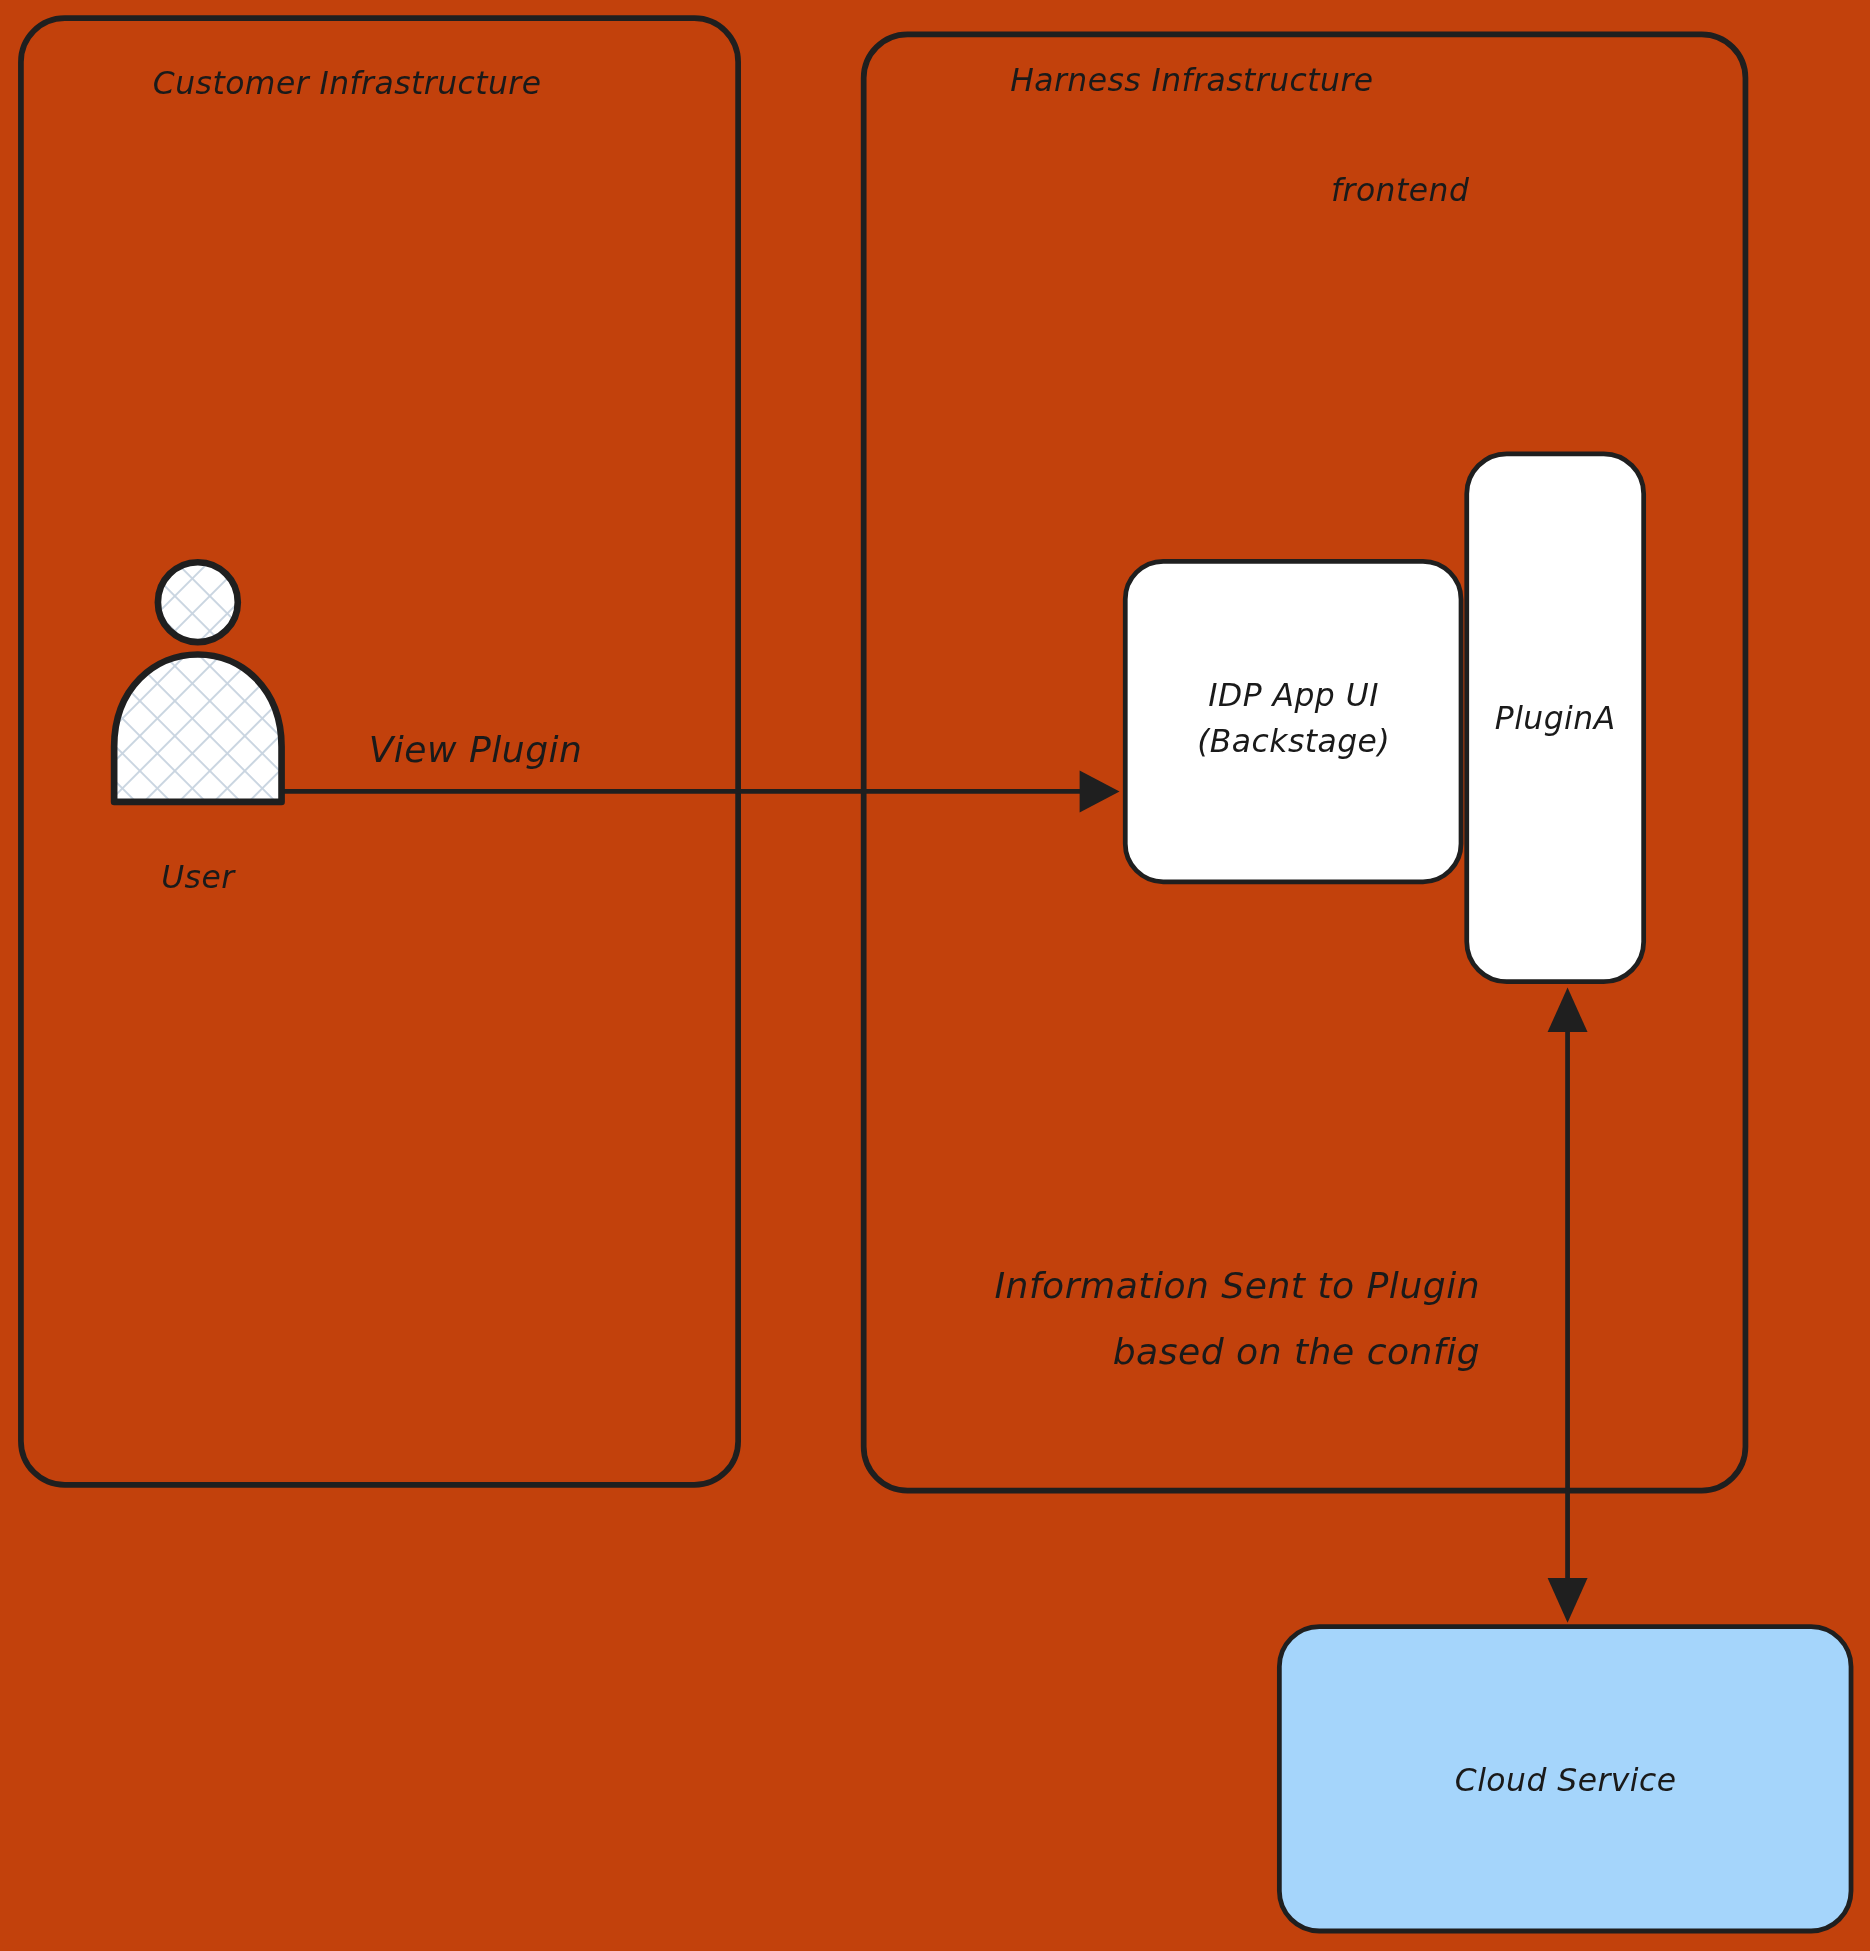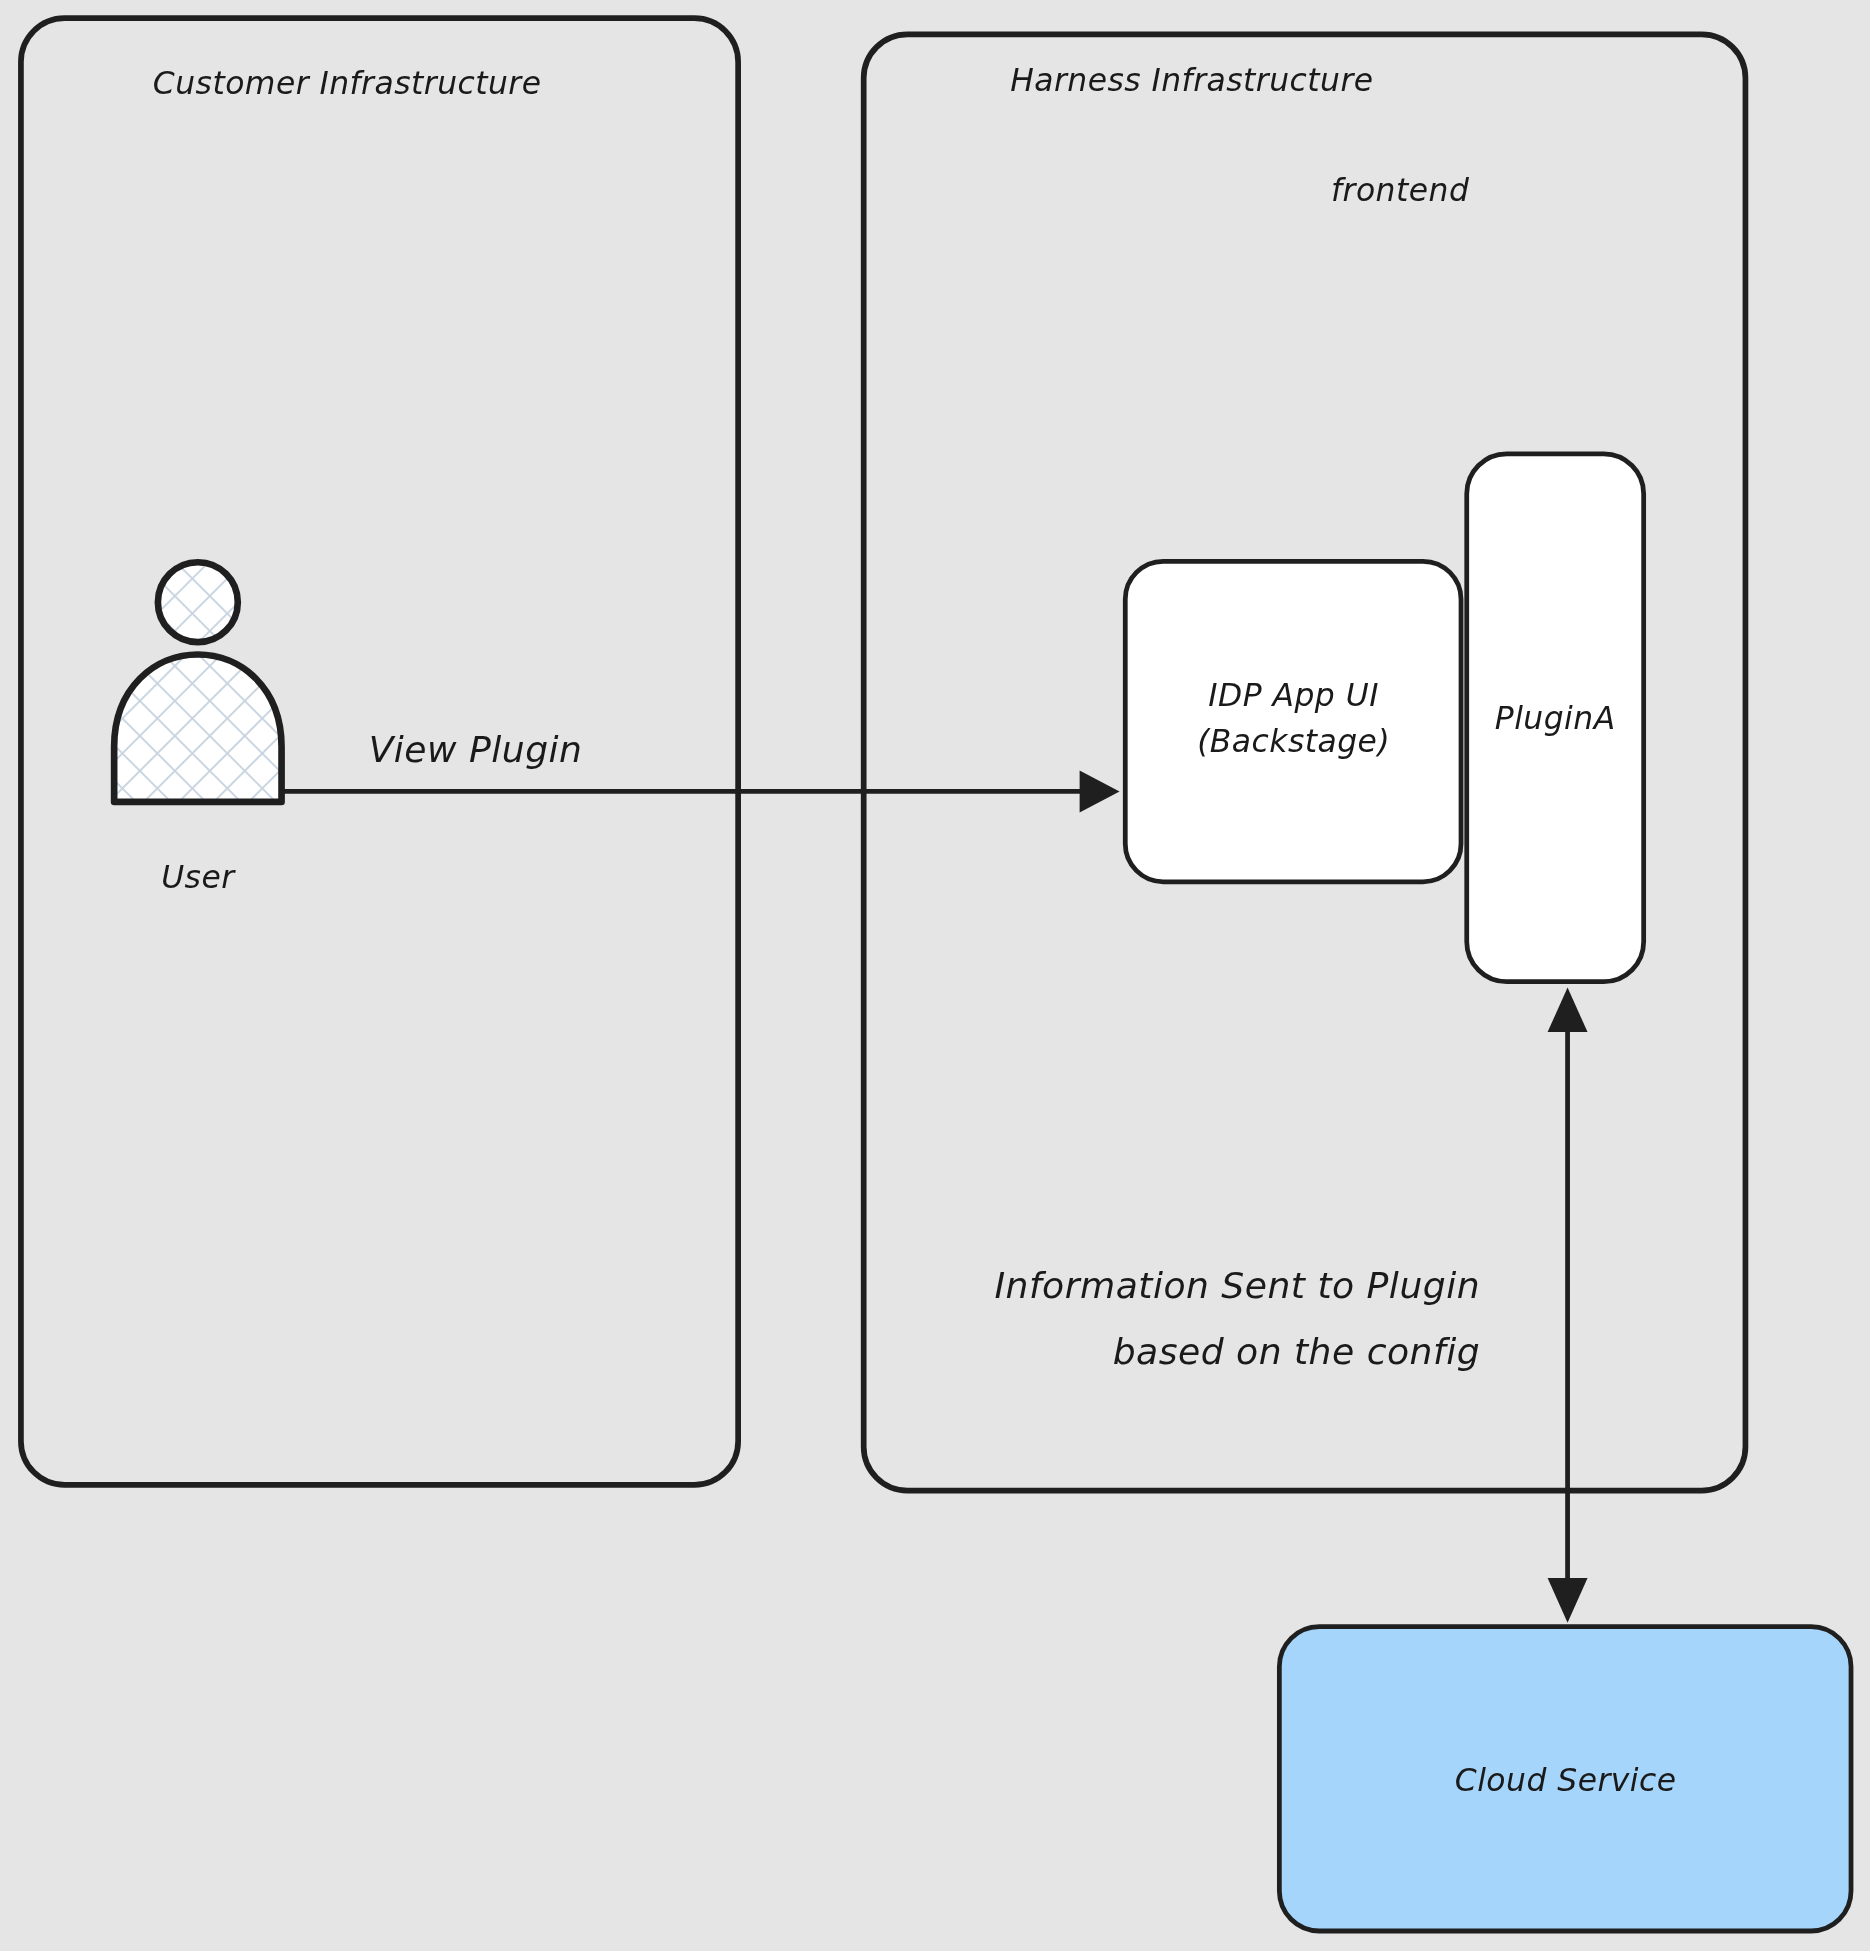--- a/index.html
+++ b/index.html
@@ -8,21 +8,21 @@
     padding: 0;
     background: #ffffff;
   }
   body {
     font-family: "DejaVu Sans", sans-serif;
   }
   #canvas {
     position: relative;
     width: 1871px;
     height: 1952px;
-    background: #e5e5e5;
+    background: #c2410c;
     overflow: hidden;
   }
   #diagram-svg {
     position: absolute;
     top: 0;
     left: 0;
     width: 1871px;
     height: 1952px;
   }
   .dg-text {

